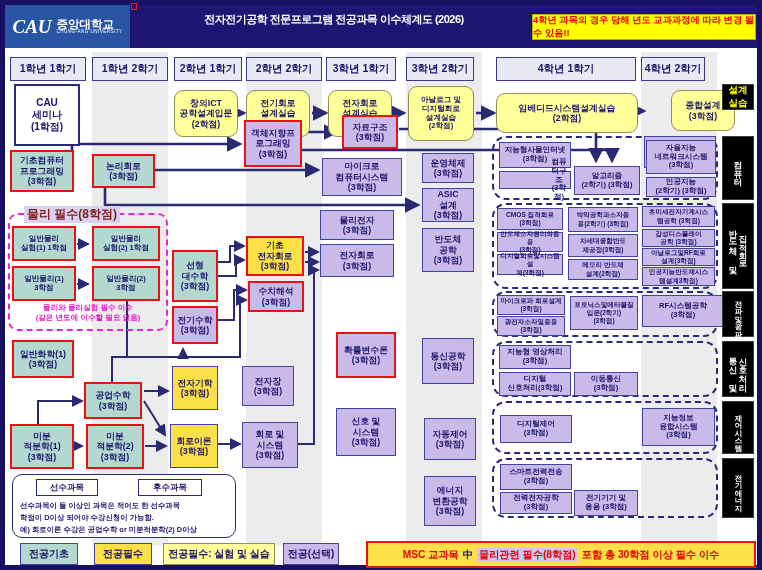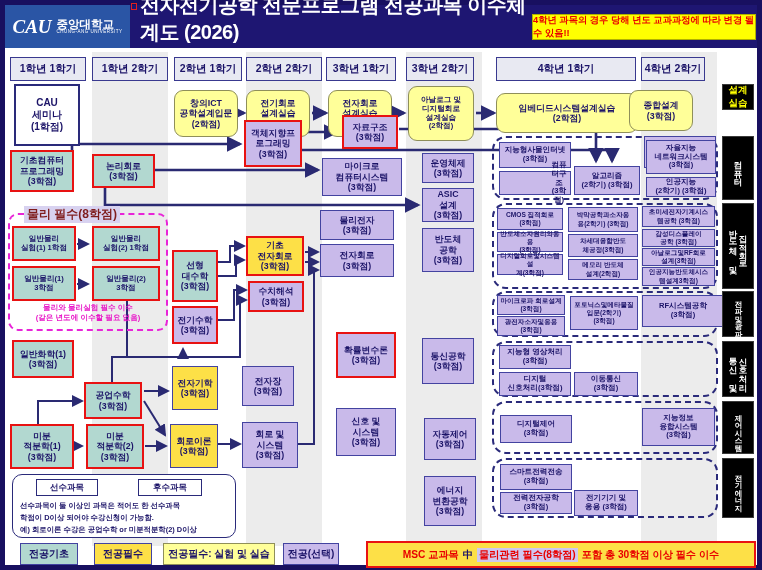--- a/index.html
+++ b/index.html
@@ -6,21 +6,21 @@
   *{box-sizing:border-box;font-family:"Liberation Sans",sans-serif;}
   .canvas{position:relative;width:762px;height:570px;background:#181060;overflow:hidden;}
   .content{position:absolute;left:5px;top:48px;width:752px;height:517px;background:#ffffff;}
   .stripe{position:absolute;top:4px;height:494px;background:#ececec;z-index:0;}
   .hdrbar{position:absolute;left:5px;top:5px;width:752px;height:43px;background:#1e1672;display:flex;align-items:center;z-index:3;}
   .logo{position:absolute;left:0;top:0;width:125px;height:43px;background:#2a55a5;display:flex;align-items:center;justify-content:center;gap:5px;}
   .logo .cau{color:#fff;font-size:19px;font-weight:bold;font-style:italic;font-family:"Liberation Serif",serif;position:relative;}
   .logo .redbox{position:absolute;right:-7px;top:-2px;width:6px;height:7px;border:1px solid #e02020;}
   .logo .uni{color:#fff;font-weight:bold;font-size:11.5px;line-height:1.1;}
   .logo .unien{display:block;font-size:4.5px;font-weight:normal;letter-spacing:.5px;}
-  .title{position:absolute;left:135px;top:0;width:388px;height:28px;display:flex;align-items:center;justify-content:center;color:#fff;font-weight:bold;font-size:20px;letter-spacing:-0.5px;}
+  .title{position:absolute;left:135px;top:0;width:388px;height:28px;display:flex;align-items:center;justify-content:center;color:#fff;font-weight:bold;font-size:11px;letter-spacing:-0.5px;}
   .notice{position:absolute;left:527px;top:9px;width:224px;height:26px;background:#ffff00;color:#e80000;font-weight:bold;font-size:9.3px;display:flex;align-items:center;justify-content:center;border:1px solid #b0b000;}
   .sem{position:absolute;height:24px;background:#e8e9f2;border:1.6px solid #39398f;color:#1c1468;font-weight:bold;font-size:10.5px;display:flex;align-items:center;justify-content:center;z-index:2;}
   .box{position:absolute;display:flex;align-items:center;justify-content:center;text-align:center;white-space:pre-line;font-weight:bold;color:#1c1468;border:1.2px solid #4343a0;font-size:8.8px;line-height:1.18;z-index:2;}
   .t{background:#b2d8d0;}
   .p{background:#fde047;}
   .v{background:#c9baea;}
   .y{background:#ffff99;border:1px solid #8f8f5a;border-radius:9px;}
   .w{background:#ffffff;border:2.6px solid #2a2a7a;}
   .red{border:2.5px solid #e81212;}
   .sm{font-size:7.6px;}
@@ -134,21 +134,21 @@
 (2학점)</div>
   <div class="box y" style="left:328px;top:90px;width:64px;height:47px;">전자회로
 설계실습
 (2학점)</div>
   <div class="box y sm" style="left:408px;top:86px;width:66px;height:55px;">아날로그 및
 디지털회로
 설계실습
 (2학점)</div>
   <div class="box y" style="left:496px;top:93px;width:142px;height:40px;">임베디드시스템설계실습
 (2학점)</div>
-  <div class="box y" style="left:629px;top:90px;width:64px;height:41px;">종합설계
+  <div class="box y" style="left:671px;top:90px;width:64px;height:41px;">종합설계
 (3학점)</div>
   <div class="box v sm" style="left:644px;top:136px;width:72px;height:32px;">전자전기세미나
 (1학점)</div>
 
   <div class="box t red" style="left:10px;top:150px;width:64px;height:42px;">기초컴퓨터
 프로그래밍
 (3학점)</div>
   <div class="box t red" style="left:92px;top:154px;width:63px;height:34px;">논리회로
 (3학점)</div>
   <div class="box t red sm" style="left:12px;top:226px;width:64px;height:35px;">일반물리
@@ -221,21 +221,21 @@
 (3학점)</div>
   <div class="box v" style="left:424px;top:476px;width:52px;height:50px;">에너지
 변환공학
 (3학점)</div>
 
   <div class="box v sm" style="left:499px;top:142px;width:72px;height:26px;">지능형사물인터넷
 (3학점)</div>
   <div class="box v sm" style="left:646px;top:140px;width:70px;height:34px;">자율지능
 네트워크시스템
 (3학점)</div>
-  <div class="box v sm" style="left:499px;top:171px;width:72px;height:24px;padding-left:48px;">컴퓨터구조
+  <div class="box v sm" style="left:499px;top:171px;width:72px;height:18px;padding-left:48px;">컴퓨터구조
 (3학점)</div>
   <div class="box v sm" style="left:574px;top:166px;width:66px;height:29px;">알고리즘
 (2학기) (3학점)</div>
   <div class="box v sm" style="left:646px;top:177px;width:70px;height:20px;">인공지능
 (2학기) (3학점)</div>
 
   <div class="box v xs" style="left:497px;top:208px;width:66px;height:22px;">CMOS 집적회로
 (3학점)</div>
   <div class="box v xs" style="left:568px;top:207px;width:70px;height:25px;">박막공학과소자응
 용(2학기) (3학점)</div>

